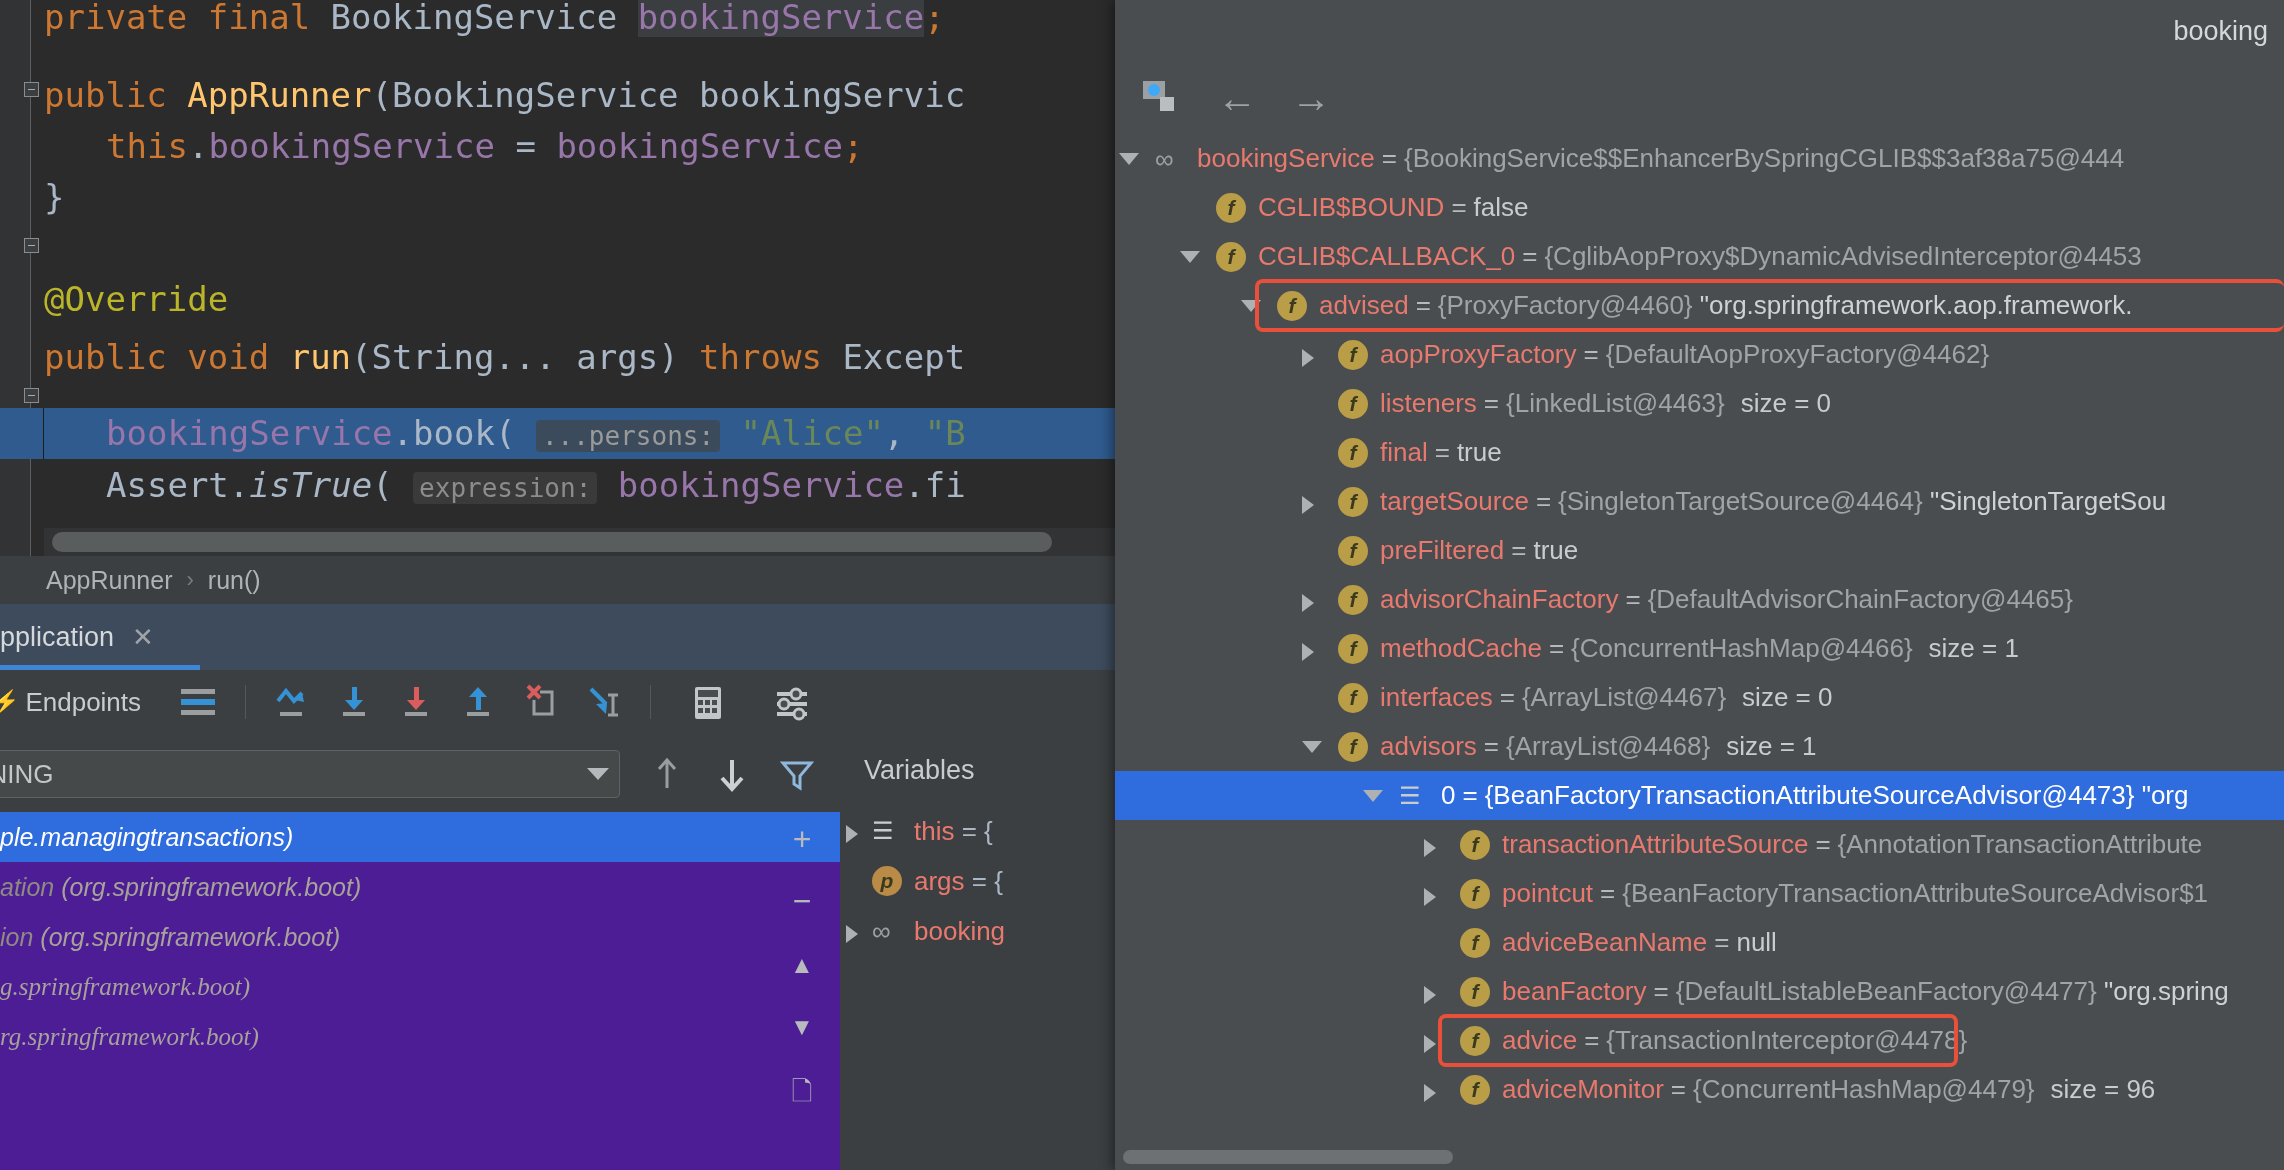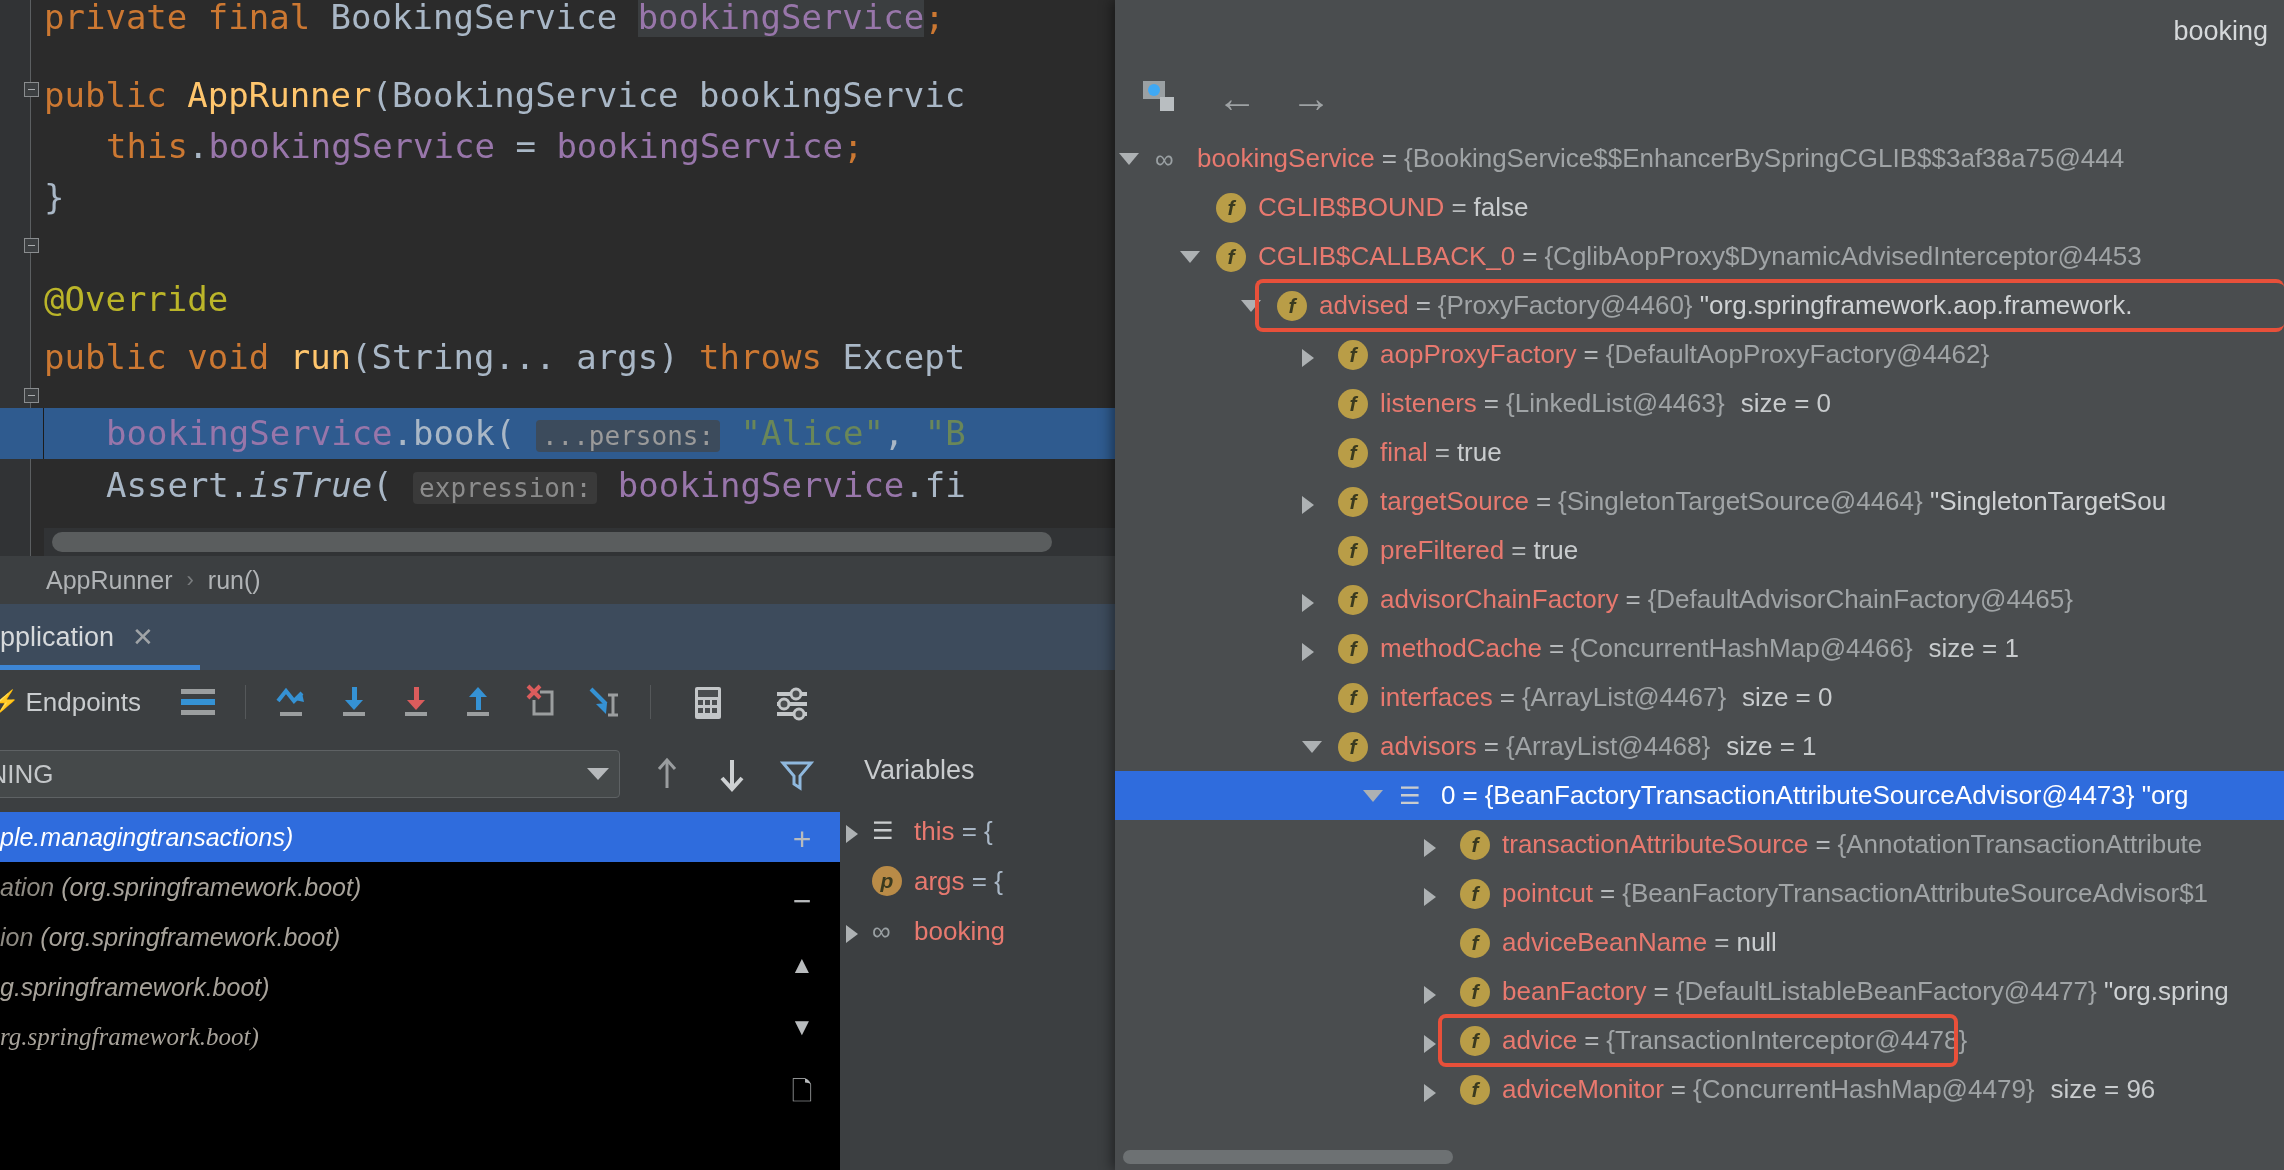--- a/index.html
+++ b/index.html
@@ -117,21 +117,21 @@
     background:#45494a;border:1px solid #5e6264;border-radius:4px;box-sizing:border-box;
     display:flex;align-items:center;padding:0 10px;
   }
   #thread-combo .txt{color:#c4c7c9;font-size:26px;}
   #thread-combo .caret{
     margin-left:auto;width:0;height:0;border-left:11px solid transparent;
     border-right:11px solid transparent;border-top:12px solid #b6b9bb;
   }
   .frm-icon{position:absolute;width:44px;height:44px;top:18px;}
   #frames-list{
-    position:absolute;left:0;top:78px;width:840px;height:358px;background:#000000;
+    position:absolute;left:0;top:78px;width:840px;height:358px;background:#4c1d95;
   }
   .frame-row{
     height:50px;line-height:50px;white-space:nowrap;overflow:hidden;
     font-size:25px;font-style:italic;padding-left:0px;
   }
   .frame-row.sel{background:#2f6cdd;color:#ffffff;}
   .frame-row .pkg{color:#a7a29a;}
 
   
   #vars-pane{
@@ -394,21 +394,21 @@
         <svg width="44" height="44" viewBox="0 0 44 44" aria-hidden="true">
           <path d="M8 11 H36 L25 24 V36 L19 32 V24 Z" fill="none" stroke="#8fb8dd" stroke-width="3"></path>
         </svg>
       </span>
     </div>
 
     <div id="frames-list">
       <div class="frame-row sel" style="color:#fff;"><span>ple.managingtransactions)</span></div>
       <div class="frame-row" style="color:#8f8b83;"><span>ation </span><span class="pkg">(org.springframework.boot)</span></div>
       <div class="frame-row" style="color:#8f8b83;"><span>ion </span><span class="pkg">(org.springframework.boot)</span></div>
-      <div class="frame-row" style="color:#8f8b83;"><span></span><span class="pkg">g.springframework.boot)</span></div>
+      <div class="frame-row" style="color:#8f8b83;font-family:Liberation Serif, serif;"><span></span><span class="pkg">g.springframework.boot)</span></div>
       <div class="frame-row" style="color:#8f8b83;font-family:Liberation Serif, serif;"><span></span><span class="pkg">rg.springframework.boot)</span></div>
     </div>
   </div>
 
   <div id="vars-pane">
     <div id="vars-head">
       <span class="t">Variables</span>
     </div>
 
     <div id="vars-sidebar">

